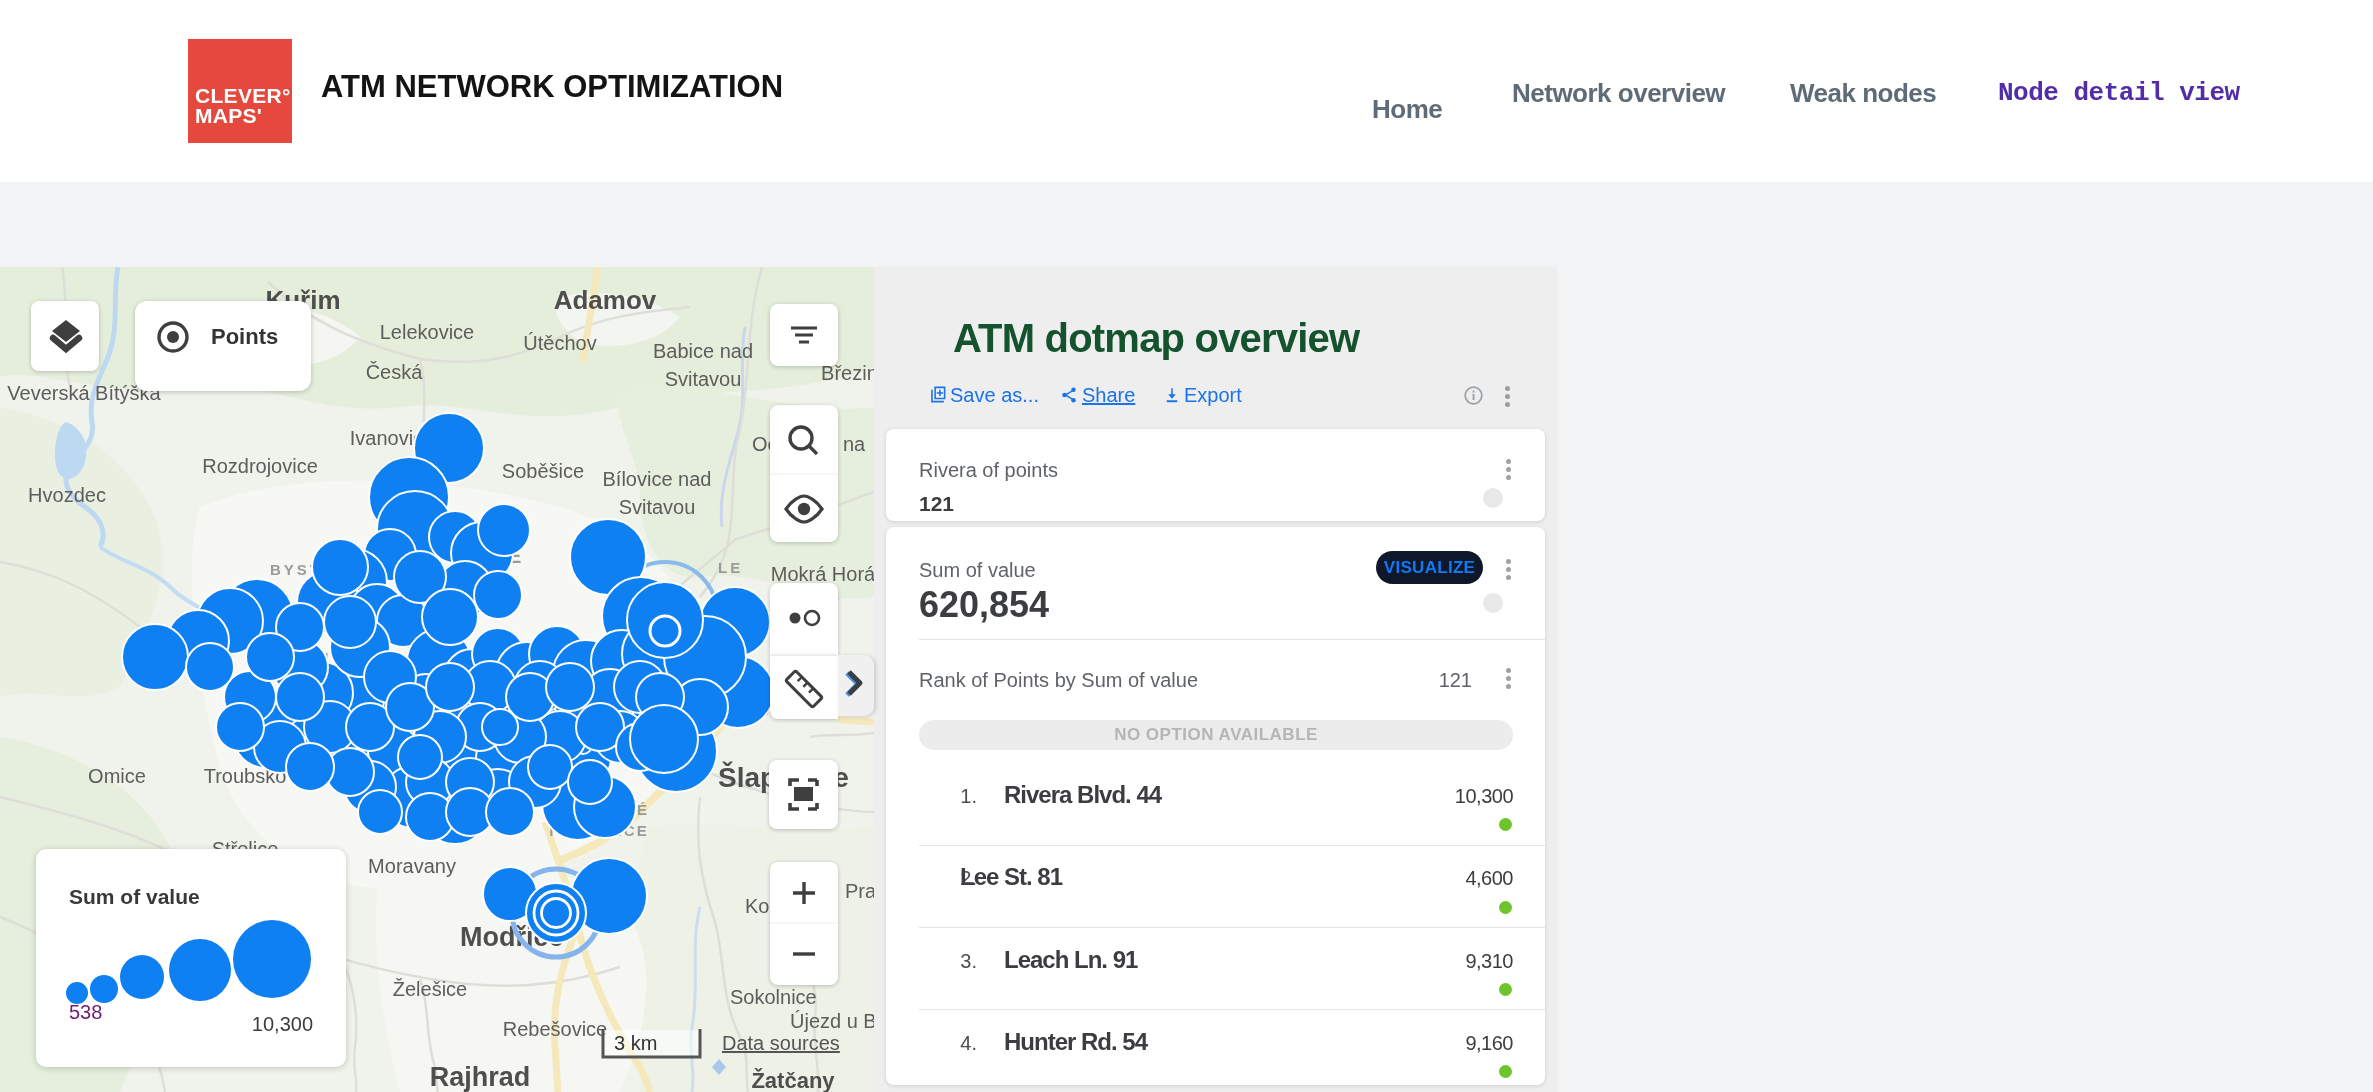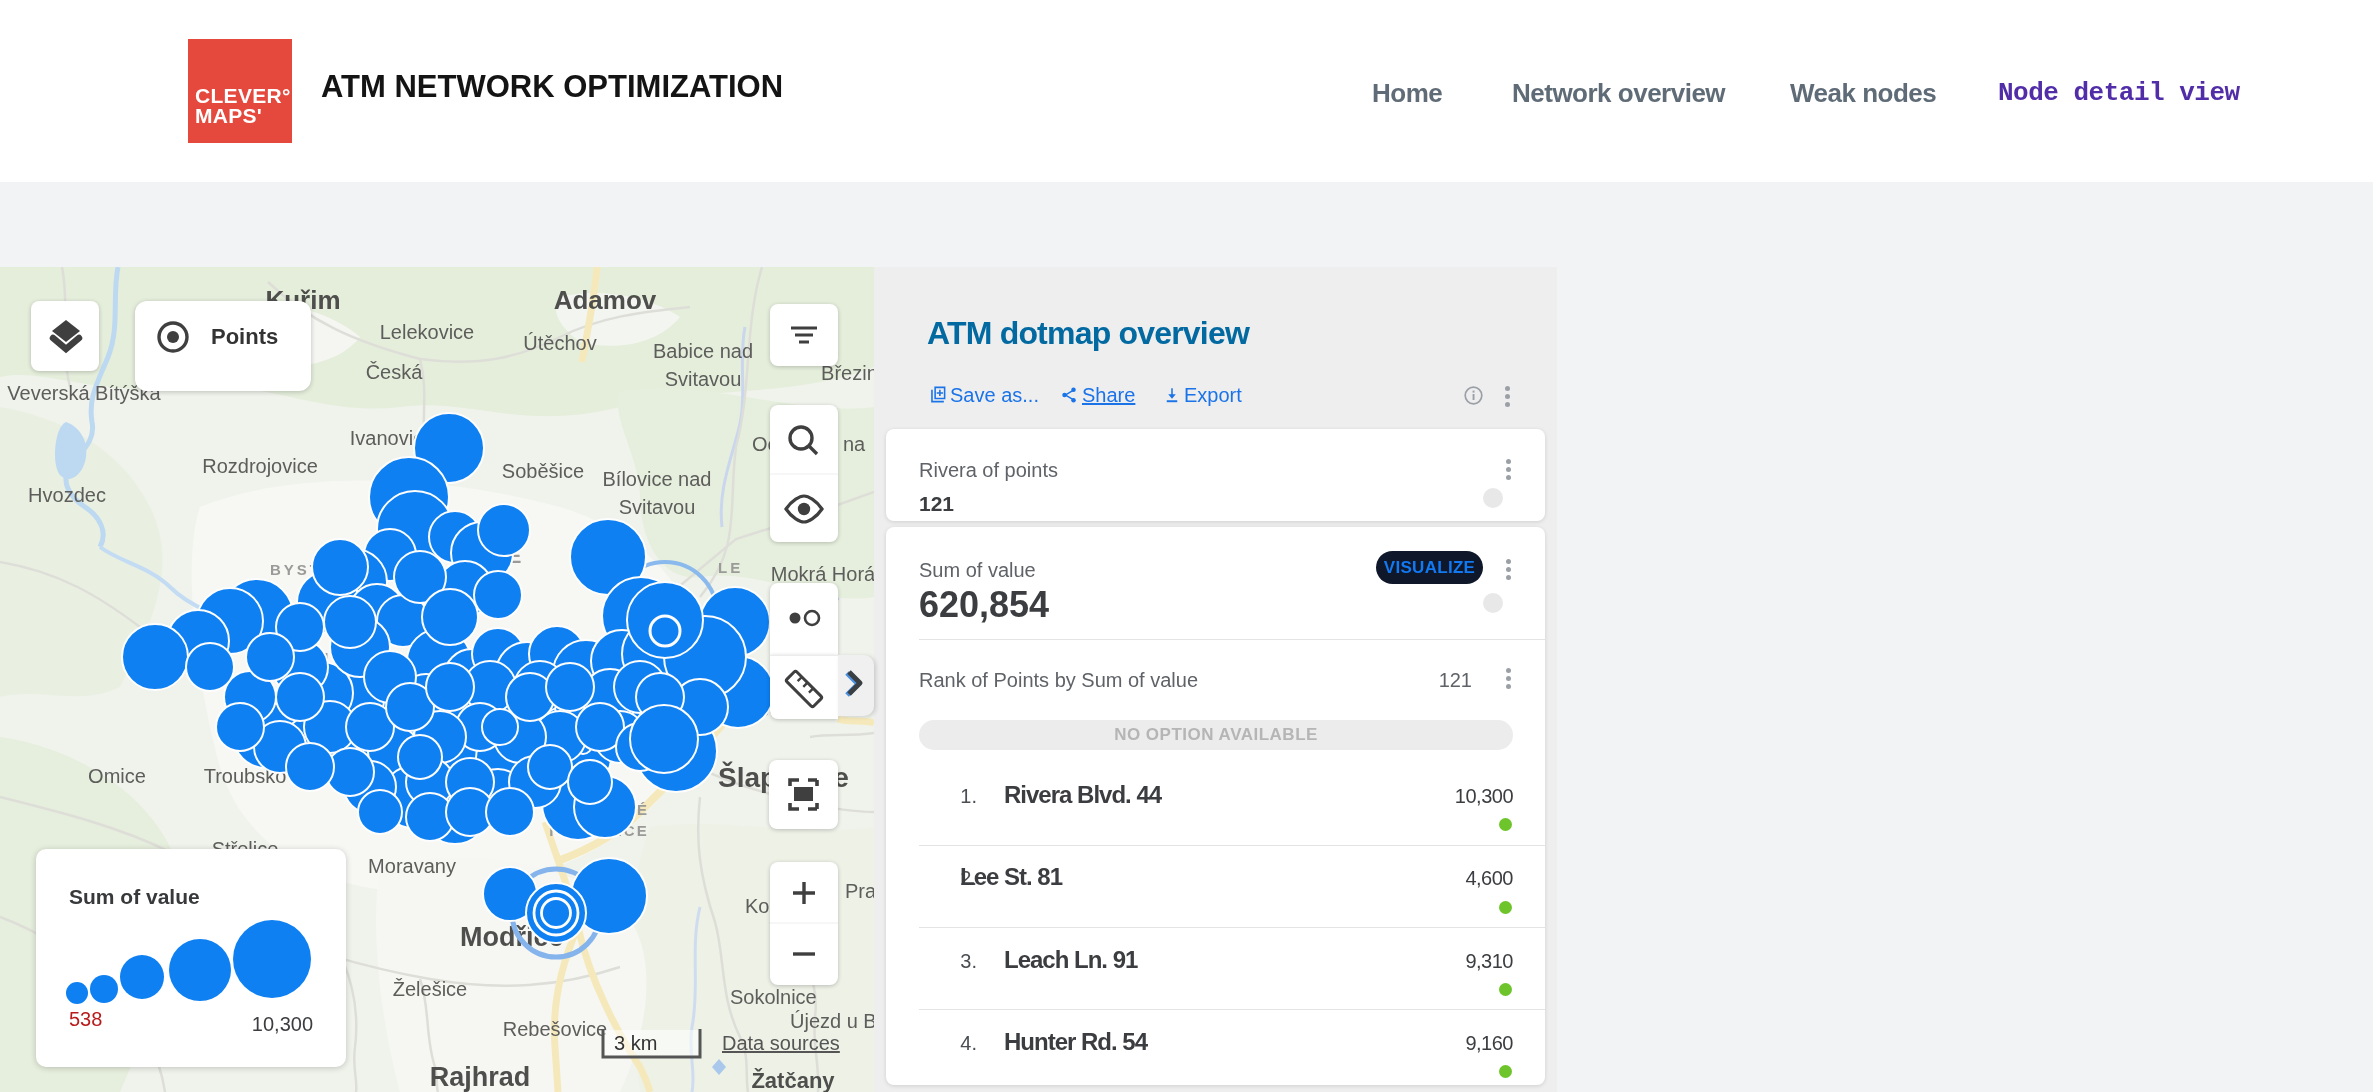--- a/index.html
+++ b/index.html
@@ -20,21 +20,21 @@
 #chip-points span { position:absolute; left:76px; top:23px; font-size:22px; font-weight:bold; color:#333; }
 #btn-filter { left:770px; top:304px; width:68px; height:62px; }
 #grp-search { left:770px; top:405px; width:68px; height:137px; }
 #btn-dots { left:770px; top:583px; width:68px; height:72px; border-radius:8px 8px 0 0; box-shadow:0 1px 4px rgba(0,0,0,0.22); }
 #btn-ruler { left:770px; top:655px; width:68px; height:64px; border-radius:0 0 0 8px; border-top:1px solid #ececec; }
 #tab-arrow { left:838px; top:655px; width:36px; height:61px; border-radius:0 10px 10px 0; box-shadow:2px 1px 4px rgba(0,0,0,0.15); background:#f0f0f1; }
 #btn-frame { left:769px; top:760px; width:69px; height:69px; }
 #grp-zoom { left:770px; top:862px; width:68px; height:123px; }
 #legend { left:36px; top:849px; width:310px; height:218px; background:#fff; border-radius:10px; box-shadow:0 1px 6px rgba(0,0,0,0.2); position:absolute; }
 #legend .lt { position:absolute; left:33px; top:36px; font-size:21px; font-weight:bold; color:#37393b; }
-.panel-title { position:absolute; left:927px; top:316px; font-size:32px; font-weight:bold; color:#0369a1; letter-spacing:-0.8px; line-height:1.1; }
+.panel-title { position:absolute; left:953px; top:316px; font-size:40px; font-weight:bold; color:#14532d; letter-spacing:-0.8px; line-height:1.1; }
 .plink { position:absolute; top:385px; font-size:20px; color:#1a73e8; line-height:1; }
 .card { position:absolute; left:886px; background:#fff; border-radius:8px; box-shadow:0 1px 4px rgba(0,0,0,0.13); }
 #card1 { top:429px; width:659px; height:92px; }
 #card2 { top:527px; width:659px; height:558px; }
 .glabel { font-size:20px; color:#5f6368; line-height:1; }
 .kpi { font-weight:bold; color:#3b3d40; line-height:1; }
 .dots3 { position:absolute; width:5px; }
 .dots3 i { display:block; width:5px; height:5px; border-radius:50%; background:#9aa0a6; margin-bottom:3px; }
 .badge { position:absolute; width:20px; height:20px; border-radius:50%; background:#e8e8e9; }
 .chip { position:absolute; left:1376px; top:551px; width:107px; height:33px; background:#0f172a; border-radius:17px; text-align:center; line-height:33px; font-size:17px; font-weight:bold; color:#1179f2; letter-spacing:0.3px; }
@@ -47,21 +47,21 @@
 </style>
 </head>
 <body>
 <div id="band"></div>
 <div id="rightbg"></div>
 <div id="panelbg"></div>
 
 <div id="header">
   <div id="apptitle">ATM NETWORK OPTIMIZATION</div>
   <div id="logo">CLEVER°<br>MAPS'</div>
-  <div class="nav" style="left:1372px;">Home</div>
+  <div class="nav" style="left:1372px;margin-top:16px;">Home</div>
   <div class="nav" style="left:1512px;">Network overview</div>
   <div class="nav" style="left:1790px;">Weak nodes</div>
   <div class="nav" id="nav4" style="left:1998px;font-family:Liberation Mono, monospace;">Node detail view</div>
 </div>
 
 <div id="map">
 <svg width="874" height="825" viewBox="0 0 874 825">
   <rect width="874" height="825" fill="#f0f3ec"></rect>
   <path d="M0,0 H874 V100 C800,130 700,120 620,140 C520,165 470,130 400,140 C320,150 260,110 180,120 C100,130 40,100 0,110 Z" fill="#e5eedb"></path>
   <path d="M620,125 C700,110 800,150 874,140 V330 C820,340 760,300 700,310 C660,315 640,270 640,230 C640,190 610,150 620,125 Z" fill="#e6efdd"></path>
@@ -337,21 +337,21 @@
   <div class="lt">Sum of value</div>
   <svg width="310" height="190" viewBox="0 0 310 190" style="position:absolute;top:28px;left:0;">
     <g fill="#0e80f2">
     <circle cx="41" cy="116" r="11"></circle>
     <circle cx="68" cy="112" r="14"></circle>
     <circle cx="106" cy="100" r="22"></circle>
     <circle cx="164" cy="93" r="31"></circle>
     <circle cx="236" cy="82" r="39"></circle>
     </g>
   </svg>
-  <div style="position:absolute;left:33px;top:159px;font-size:20px;color:#b91c1c;">538</div>
+  <div style="position:absolute;left:33px;top:152px;font-size:20px;color:#701a75;">538</div>
   <div style="position:absolute;right:33px;top:164px;font-size:20px;color:#3b3d40;">10,300</div>
 </div>
 
 <div class="panel-title">ATM dotmap overview</div>
 <div class="plink" style="left:950px;">Save as...</div>
 <div class="plink" style="left:1082px;text-decoration:underline;">Share</div>
 <div class="plink" style="left:1184px;">Export</div>
 <svg class="abs" style="left:928px;top:385px;" width="19" height="19" viewBox="0 0 24 24" fill="#1a73e8">
   <path d="M4 6 H6 V20 H20 V22 H4 Z"></path>
     <path d="M8 2 V18 H22 V2 Z M20 16 H10 V4 H20 Z"></path>

